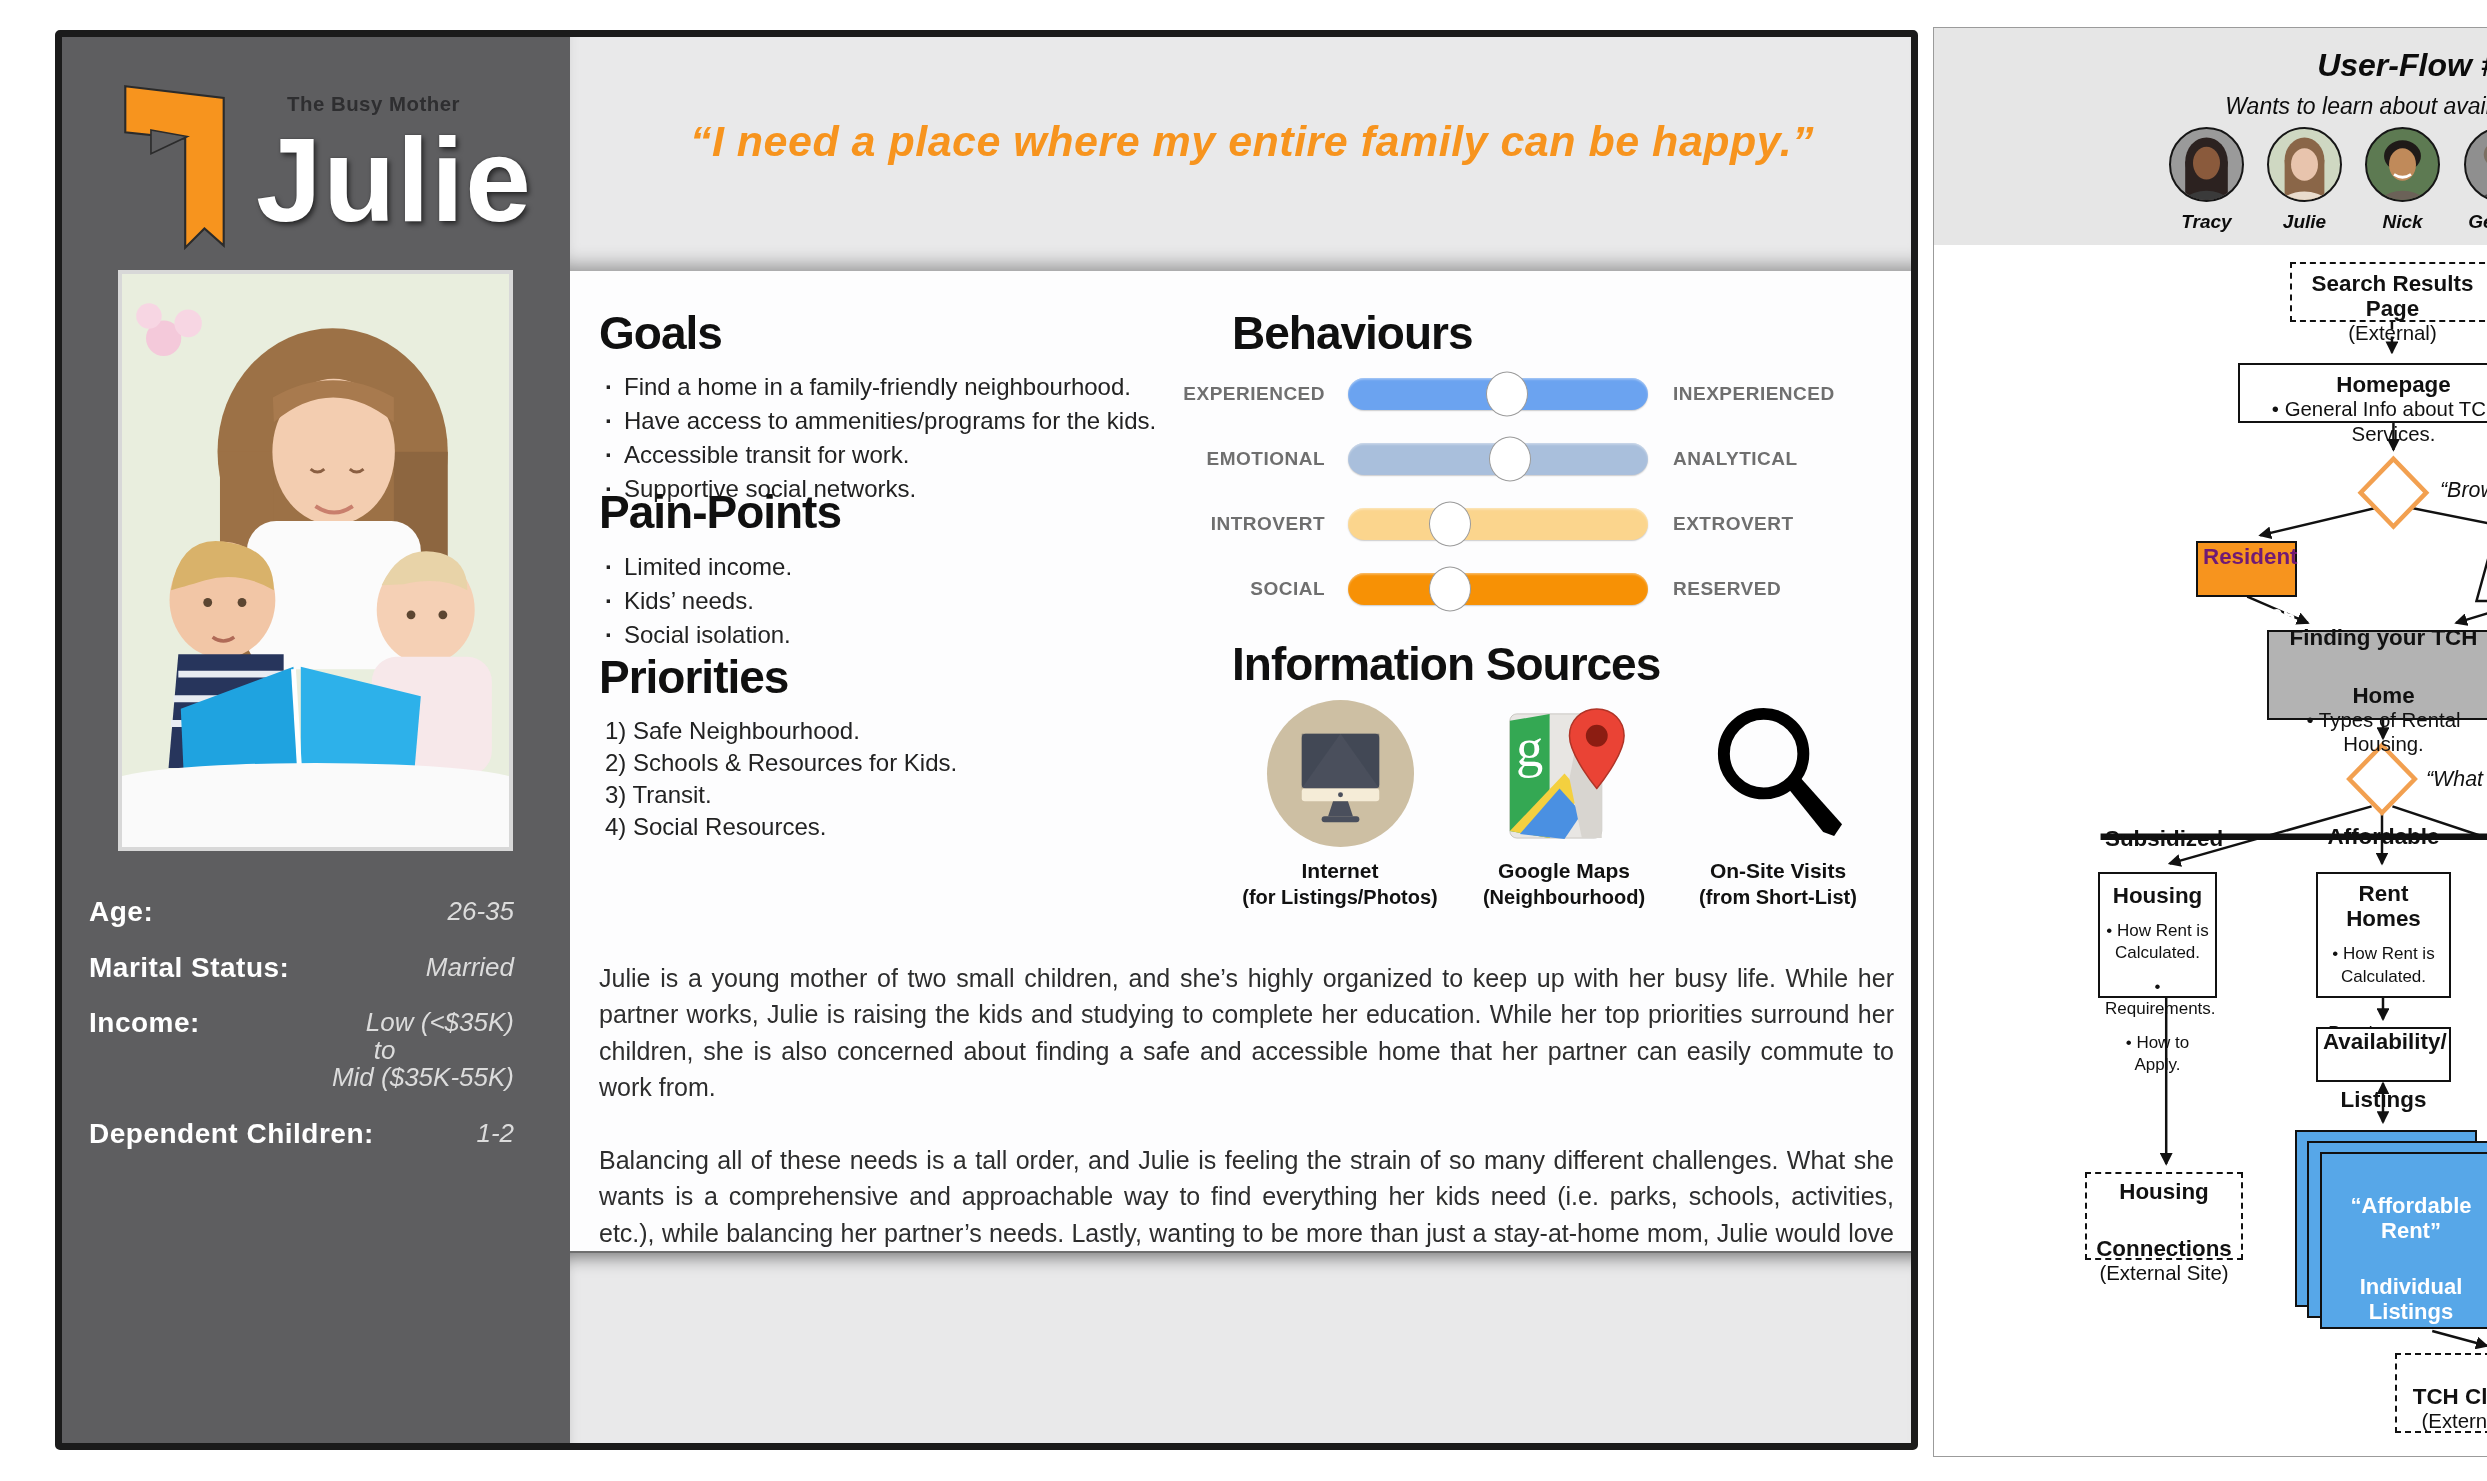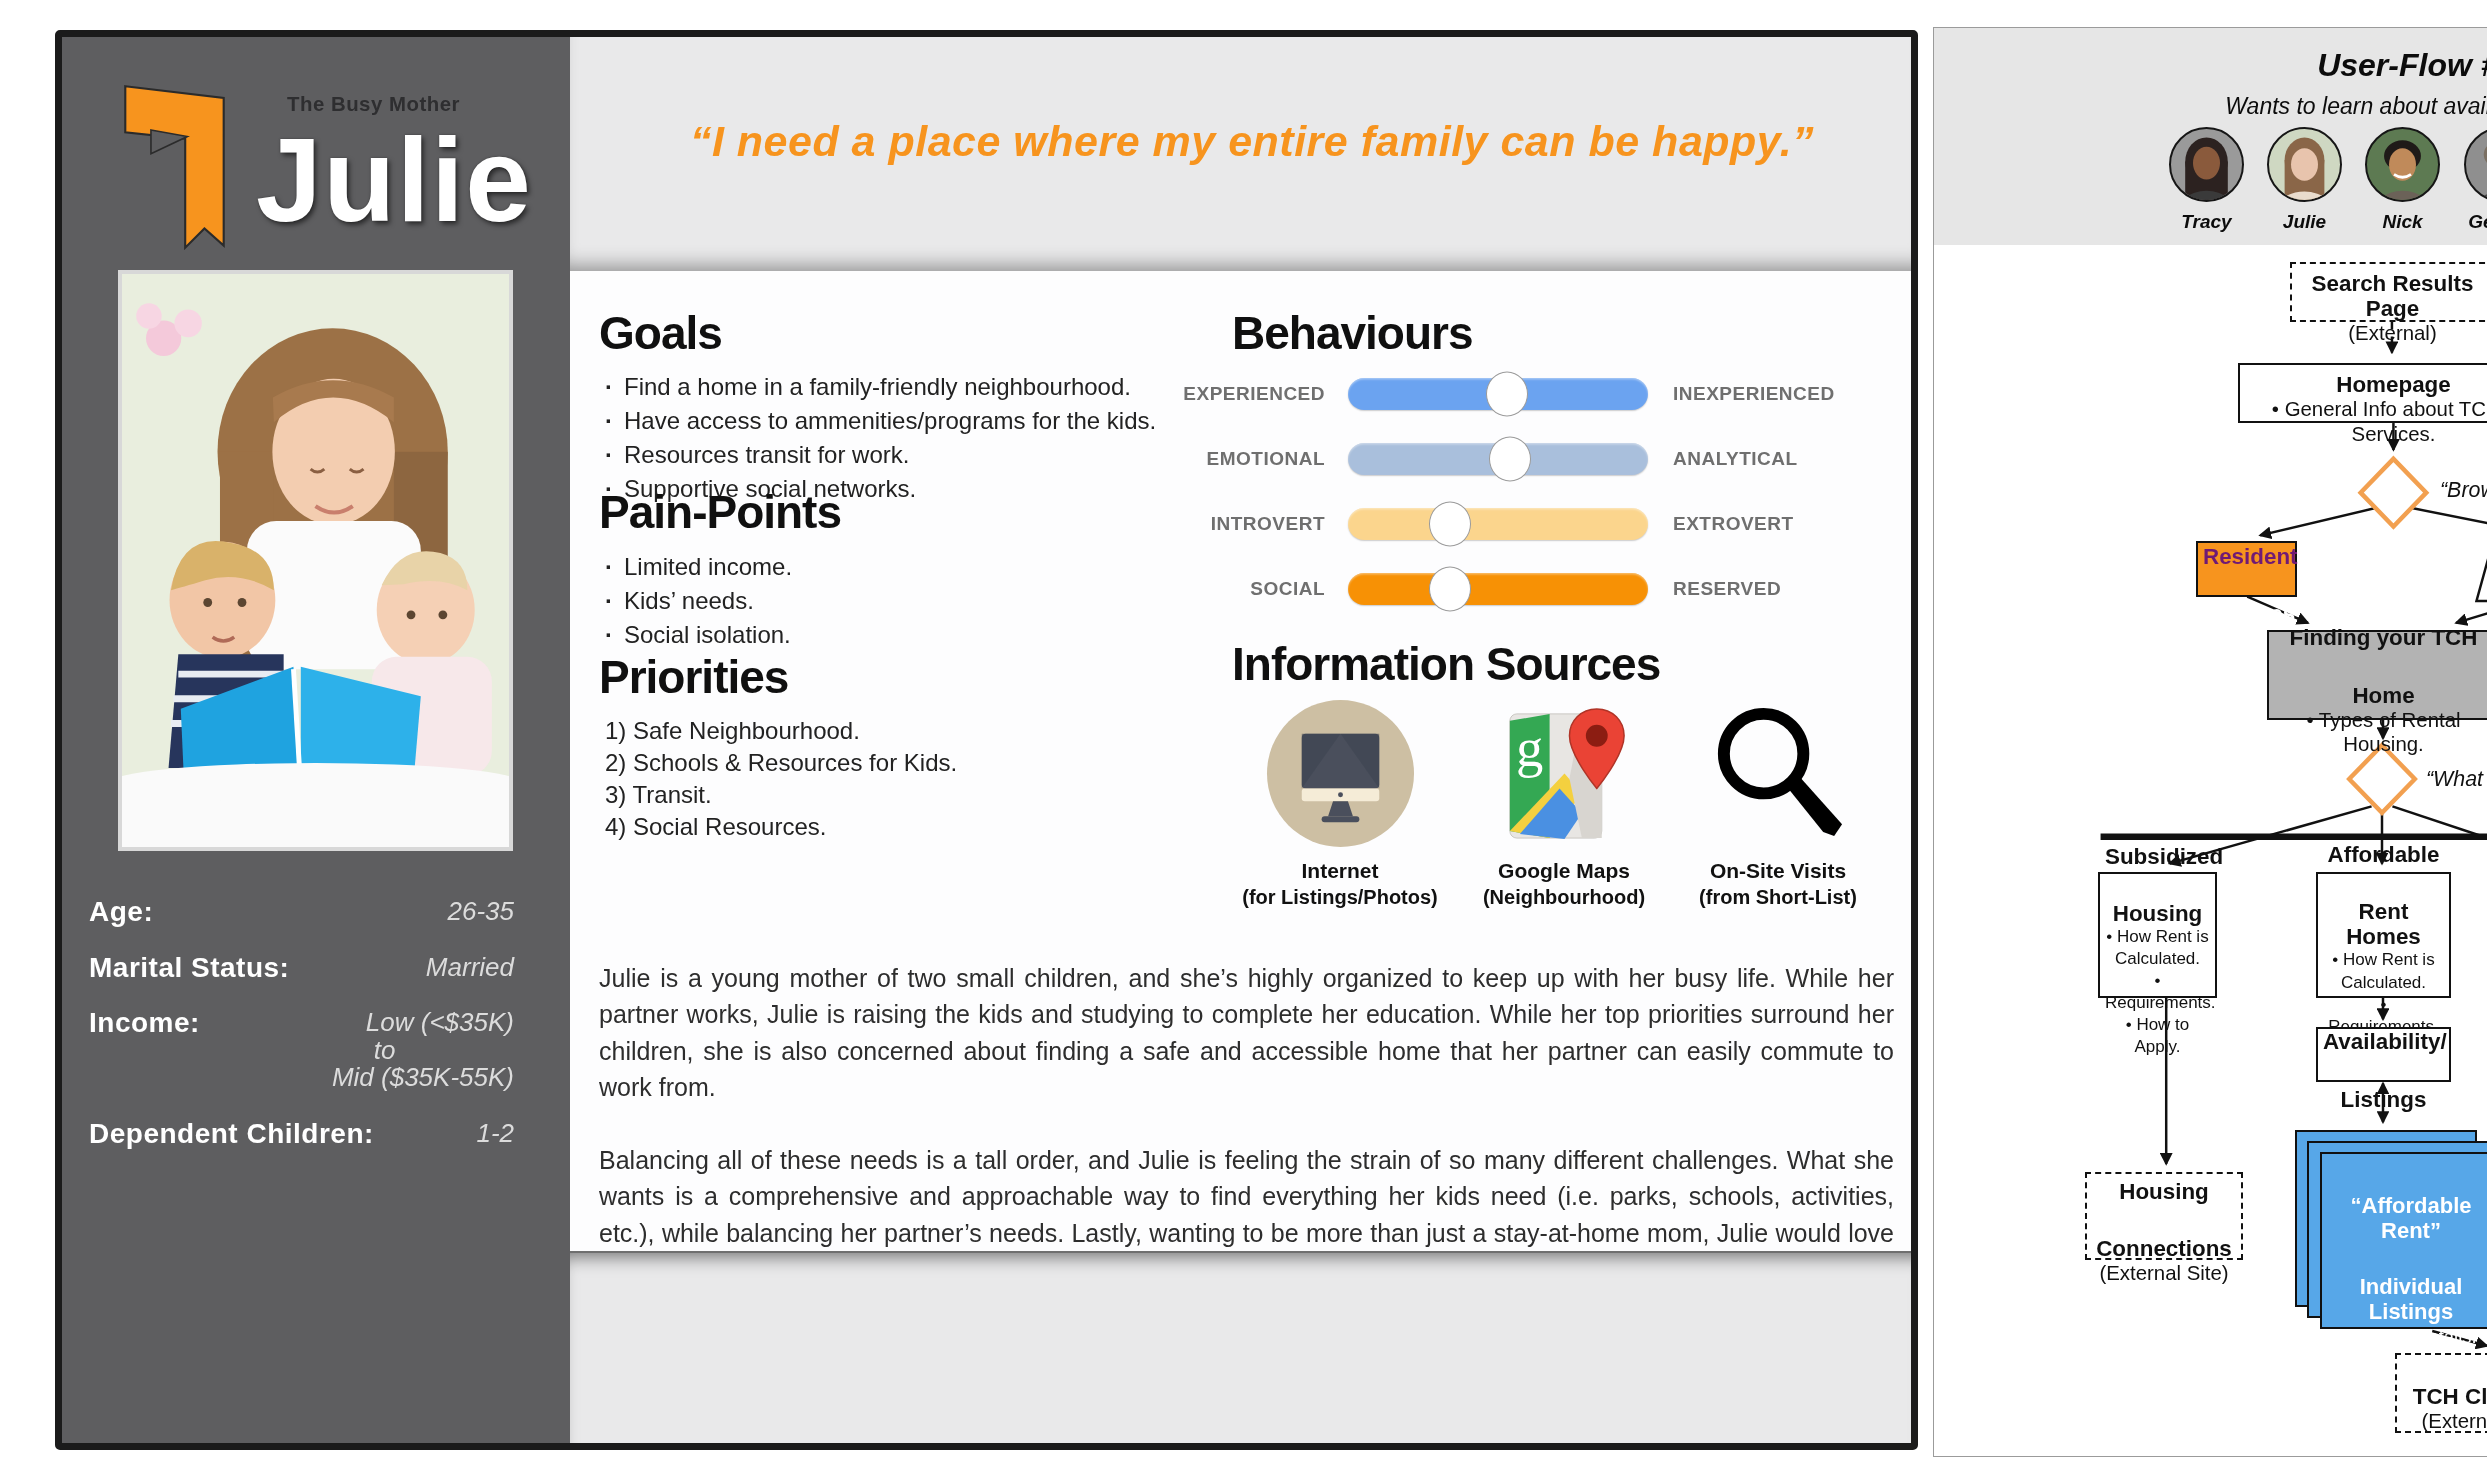--- a/index.html
+++ b/index.html
@@ -68,21 +68,21 @@
   .avatar-name { position:absolute; top:183px; width:75px; text-align:center;
     font-size:19px; font-weight:bold; font-style:italic; color:#0c0c0c; }
 
   .flow-svg { position:absolute; left:0; top:0; width:987px; height:1430px; }
 
   .fbox { position:absolute; background:#fff; border:2.5px solid #111; text-align:center; color:#111;
     display:flex; flex-direction:column; justify-content:center; padding:4px 5px; }
   .fbox.dashed { border-style:dashed; }
   .ft1 { font-size:22.4px; font-weight:bold; line-height:1.12;margin-top:32px; }
   .ft2 { font-size:20.4px; line-height:1.2; }
-  .fbul { font-size:17px; line-height:1.3; }
+  .fbul { font-size:17px; line-height:1.3;margin-top:12px; }
   .flabel { position:absolute; font-size:21.4px; font-style:italic; color:#111; white-space:nowrap; }
   .trap-text { position:absolute; left:543px; top:517px; width:121px; text-align:center; }
 
   .stack { position:absolute; width:206px; height:199px; }
   .card { position:absolute; width:182px; height:177px; background:#57a7e8; border:2px solid #111; }
   .card.front { display:flex; flex-direction:column; justify-content:flex-start; padding-top:8px;
     text-align:center; color:#ffffff; }
   .card .ft1 { font-size:22px; }
   .card .fbul { font-size:18.4px; line-height:1.28; color:#fff; }
 </style>
@@ -167,21 +167,21 @@
     <div class="quote-band">
       <div class="quote-text">“I need a place where my entire family can be happy.”</div>
     </div>
 
     <div class="content">
 
       <div class="h1" style="left:29px; top:35px">Goals</div>
       <ul class="plist dotted" style="left:35px; top:99px">
         <li>Find a home in a family-friendly neighbourhood.</li>
         <li>Have access to ammenities/programs for the kids.</li>
-        <li>Resources transit for work.</li>
+        <li>Accessible transit for work.</li>
         <li>Supportive social networks.</li>
       </ul>
 
       <div class="h1" style="left:29px; top:214px">Pain-Points</div>
       <ul class="plist dotted" style="left:35px; top:279px">
         <li>Limited income.</li>
         <li>Kids’ needs.</li>
         <li>Social isolation.</li>
       </ul>
 

